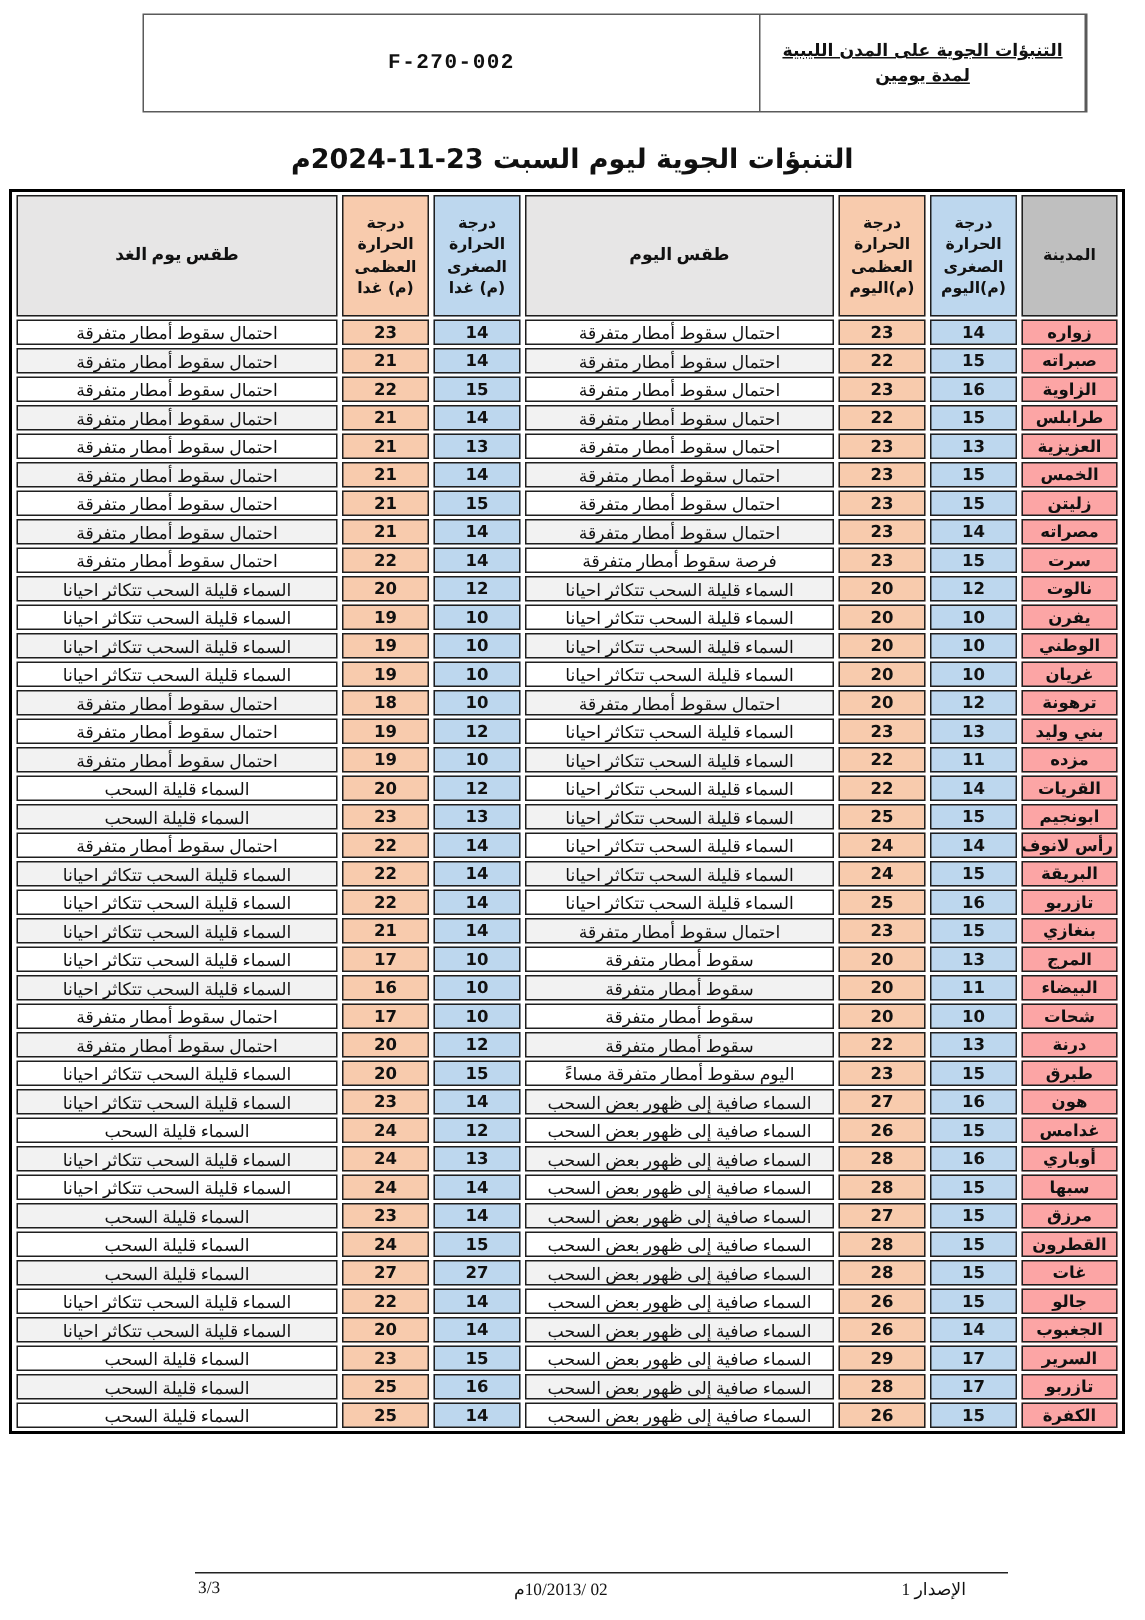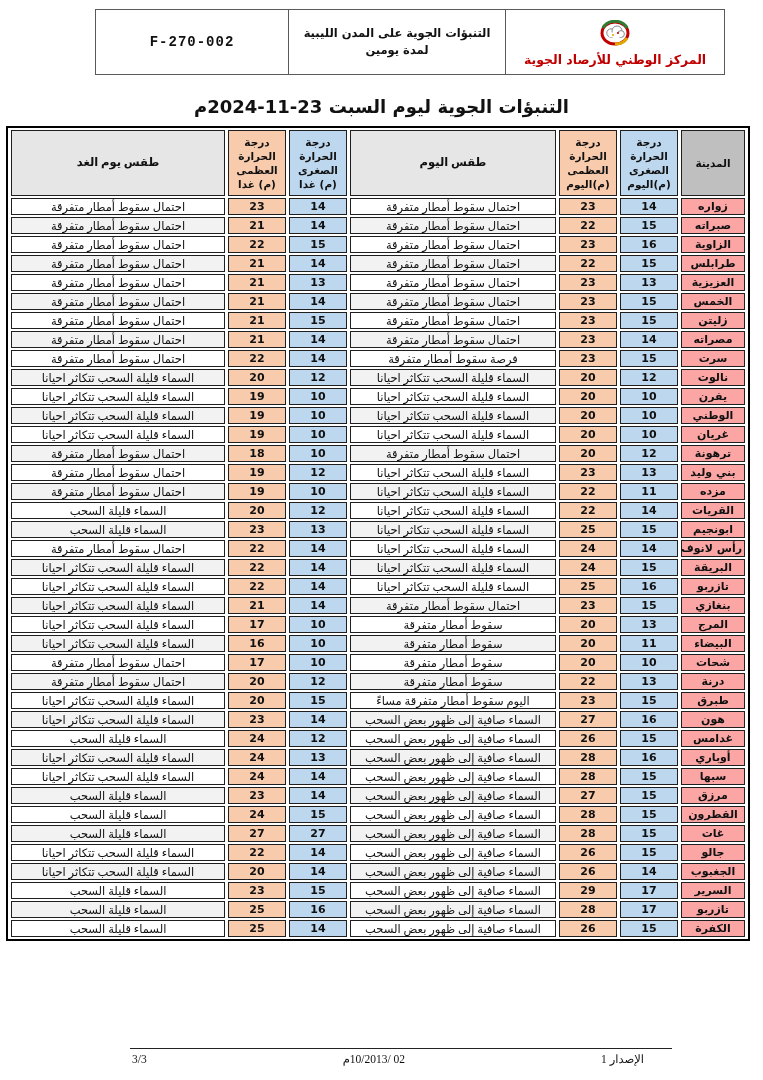--- a/index.html
+++ b/index.html
@@ -8,41 +8,41 @@
     font-family:"DejaVu Sans",sans-serif;overflow:hidden;
   }
   
   .form-header{
     position:absolute;top:9px;left:95px;width:628px;height:64px;
     border:1px solid #5a5a5a;display:flex;flex-direction:row;direction:rtl;background:#fff;
   }
   .fh-cell{display:flex;align-items:center;justify-content:center;box-sizing:border-box;}
   .fh-org{width:218px;flex-direction:column;gap:2px;padding-top:3px;}
   .fh-title{width:218px;border-right:1px solid #5a5a5a;border-left:1px solid #5a5a5a;
-    font-weight:bold;font-size:11.5px;text-align:center;line-height:1.5;color:#111;}
+    font-weight:bold;font-size:11.5px;text-align:center;line-height:1.5;color:#111;text-decoration:underline;}
   .fh-code{flex:1;font-family:Liberation Mono, monospace;font-weight:bold;
     font-size:14px;letter-spacing:1px;color:#111;direction:ltr;}
   .org-name{color:#c00000;font-weight:bold;font-size:12.5px;}
   
   .page-title{
     position:absolute;top:96px;left:0;width:100%;text-align:center;
     font-weight:bold;font-size:18px;color:#111;direction:rtl;
   }
   
   .tbl-wrap{position:absolute;top:126px;left:13px;width:737px;direction:rtl;}
   table.forecast{
     width:100%;table-layout:fixed;border-collapse:separate;border-spacing:3px 2px;
     border:2px solid #000;background:#fff;
   }
   table.forecast td,table.forecast th{
     border:1px solid #1f1f1f;box-sizing:border-box;overflow:hidden;
     white-space:nowrap;padding:0 2px;
   }
   th{font-weight:bold;font-size:10.5px;line-height:1.35;white-space:normal!important;
-     height:66px;vertical-align:middle;text-align:center;color:#111;}
+     height:81px;vertical-align:middle;text-align:center;color:#111;}
   td{height:17px;font-size:11px;text-align:center;vertical-align:middle;color:#111;}
   .c-city{background:#fca5a5;font-weight:bold;}
   .c-min{background:#bdd7ee;font-weight:bold;}
   .c-max{background:#f8cbad;font-weight:bold;}
   .c-wx{background:#ffffff;font-family:"Liberation Serif","DejaVu Sans",serif;font-size:11.5px;}
   tbody tr:nth-child(even) .c-wx{background:#f2f2f2;}
   th.c-city{background:#bfbfbf;margin-top:32px;}
   th.c-min{background:#bdd7ee;}
   th.c-max{background:#f8cbad;}
   th.c-wx{background:#e7e6e6;}
@@ -52,38 +52,20 @@
   .footer-row{
     display:flex;direction:rtl;justify-content:space-between;align-items:center;
     padding:3px 28px 0 2px;font-family:"Liberation Serif",serif;font-size:11.5px;color:#111;
   }
   .logo-svg{display:block;}
 </style>
 </head>
 <body>
 
 <div class="form-header">
-  <div class="fh-cell fh-org">
-    <span>
-      <svg class="logo-svg" width="38" height="30" viewBox="0 0 38 30">
-        <ellipse cx="19" cy="13" rx="13" ry="11" fill="none" stroke="#c00000" stroke-width="3"></ellipse>
-        <path d="M7 8 A13 11 0 0 1 31 8" fill="none" stroke="#2e7d32" stroke-width="3"></path>
-        <path d="M31 18 A13 11 0 0 1 19 24" fill="none" stroke="#e0a800" stroke-width="3"></path>
-        <g>
-          <circle cx="15" cy="13" r="4.2" fill="#ffffff" stroke="#8a8a8a" stroke-width="1"></circle>
-          <circle cx="21" cy="11" r="5" fill="#ffffff" stroke="#8a8a8a" stroke-width="1"></circle>
-          <circle cx="25" cy="14" r="3.4" fill="#ffffff" stroke="#8a8a8a" stroke-width="1"></circle>
-          <rect x="13" y="12.5" width="13" height="4.5" fill="#ffffff"></rect>
-          <circle cx="17" cy="15" r="1.1" fill="#e0a800"></circle>
-          <circle cx="22" cy="13" r="1.1" fill="#c00000"></circle>
-        </g>
-      </svg>
-    </span>
-    <span class="org-name">المركز الوطني للأرصاد الجوية</span>
-  </div>
   <div class="fh-cell fh-title">التنبؤات الجوية على المدن الليبية لمدة يومين</div>
   <div class="fh-cell fh-code">F-270-002</div>
 </div>
 
 <div class="page-title">التنبؤات الجوية ليوم السبت 23-11-2024م</div>
 
 <div class="tbl-wrap">
   <table class="forecast">
     <colgroup>
       <col style="width:64px">

